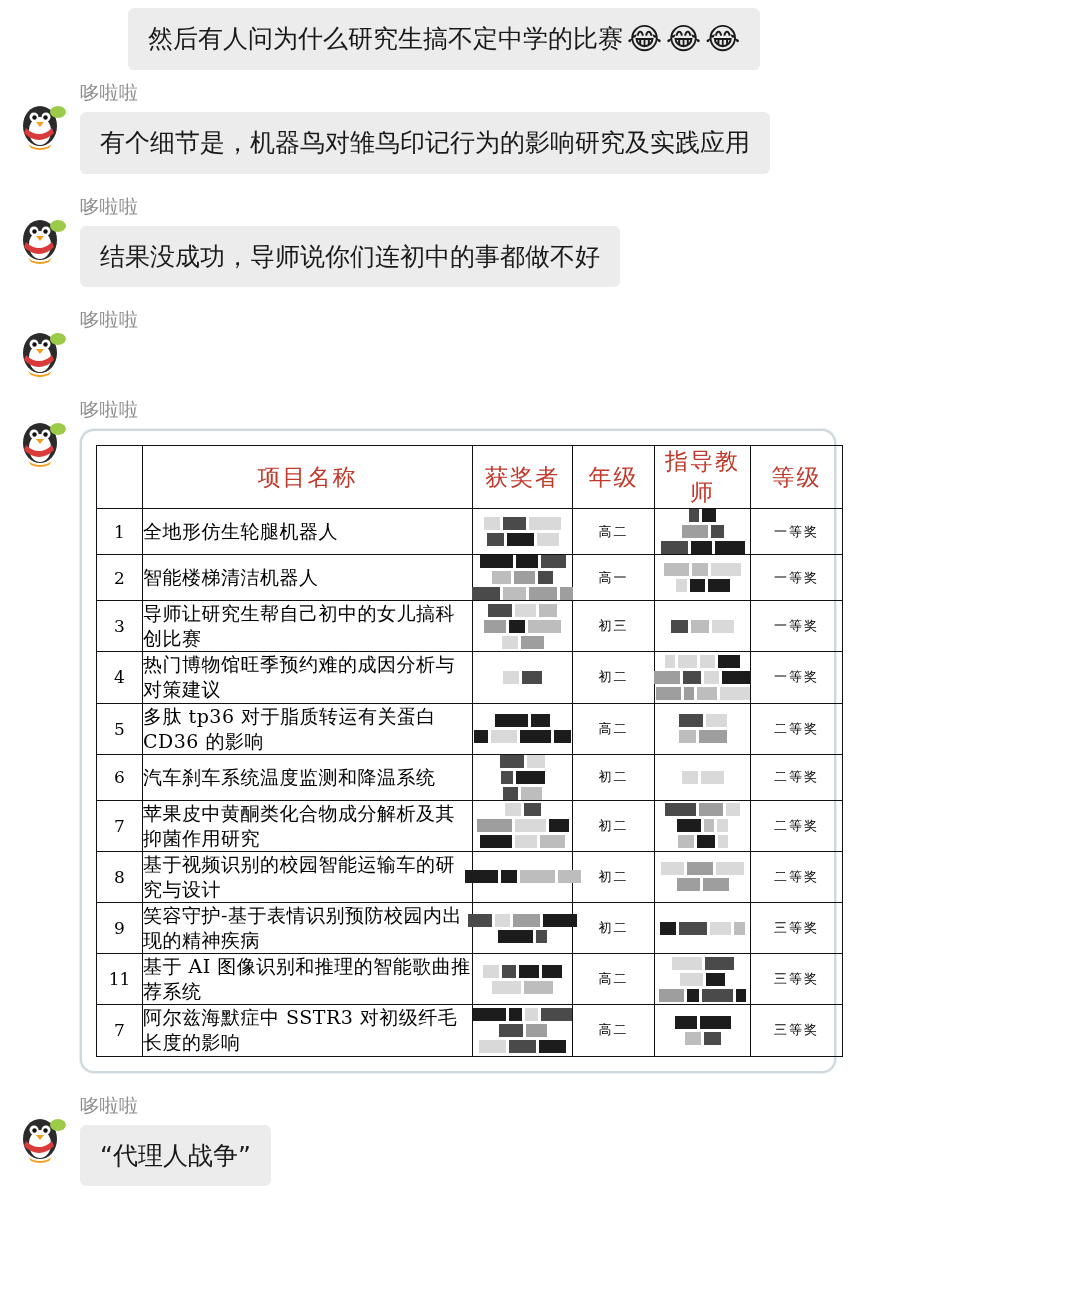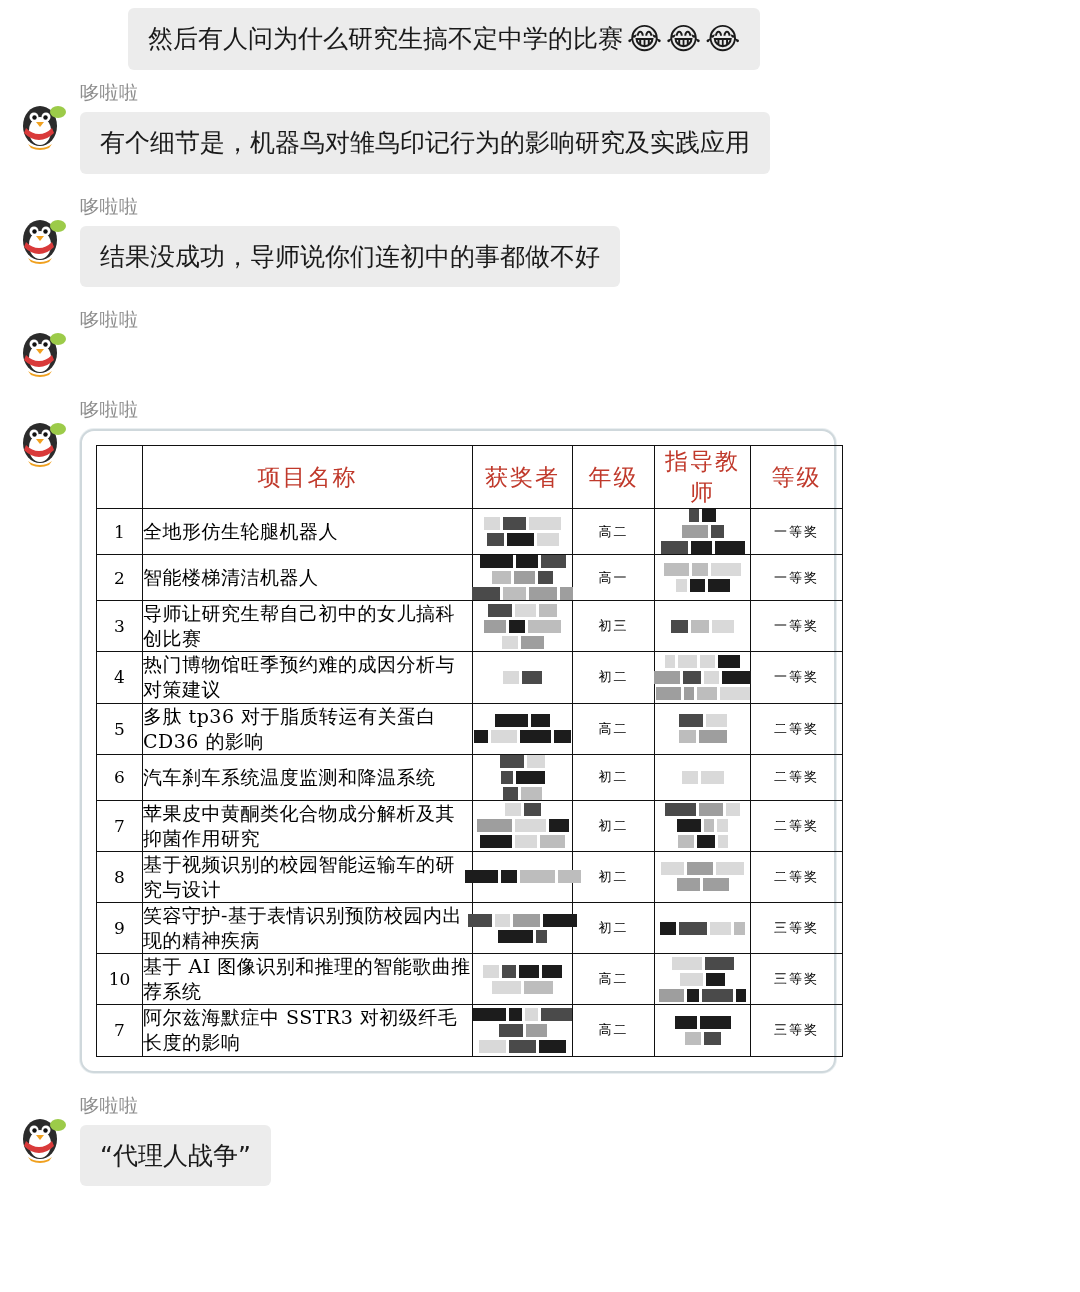--- a/index.html
+++ b/index.html
@@ -568,21 +568,21 @@
                       <div class="blk g4" style="width: 16px;"></div>
                       <div class="blk g3" style="width: 28px;"></div>
                       <div class="blk g1" style="width: 21px;"></div>
                       <div class="blk g5" style="width: 11px;"></div>
                     </div>
                   </div>
                 </td>
                 <td class="level">三等奖</td>
               </tr>
               <tr>
-                <td class="idx">10</td>
+                <td class="idx">11</td>
                 <td class="pname">基于 AI 图像识别和推理的智能歌曲推荐系统</td>
                 <td class="mask">
                   <div class="mask-wrap">
                     <div class="mask-line">
                       <div class="blk g1" style="width: 16px;"></div>
                       <div class="blk g3" style="width: 14px;"></div>
                       <div class="blk g4" style="width: 20px;"></div>
                       <div class="blk g4" style="width: 20px;"></div>
                     </div>
                     <div class="mask-line">

